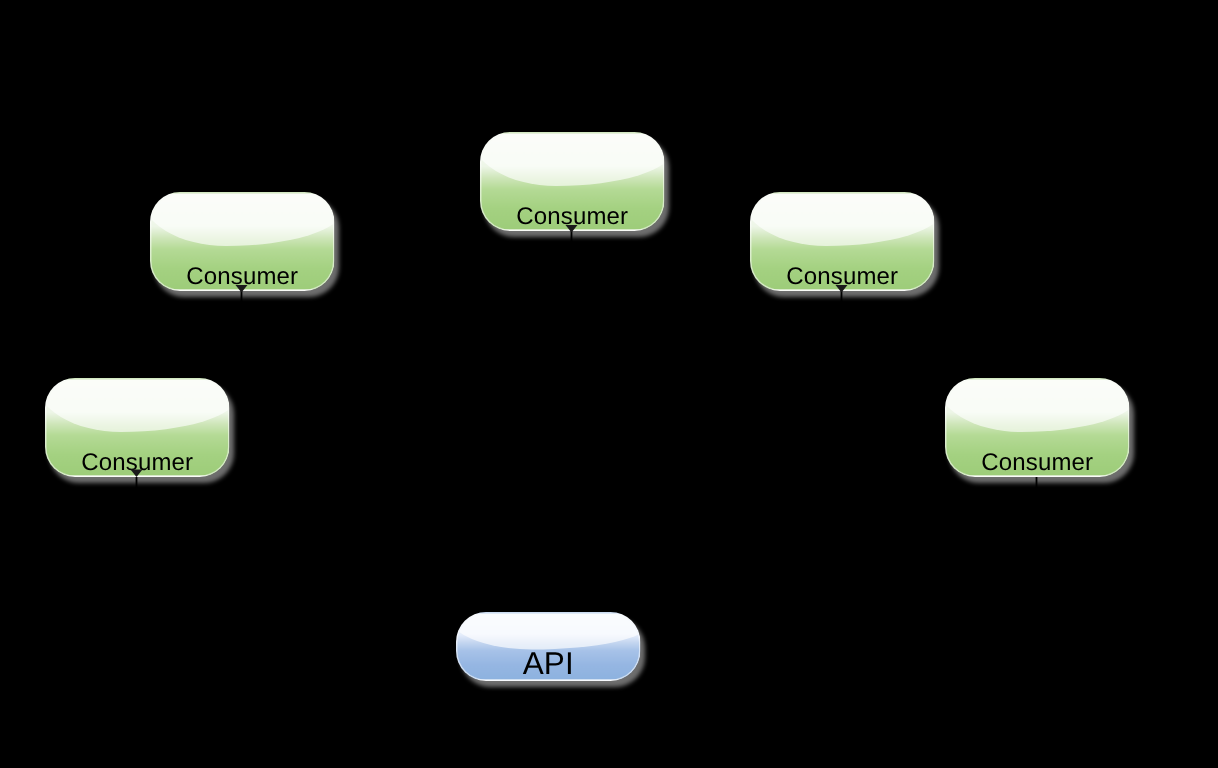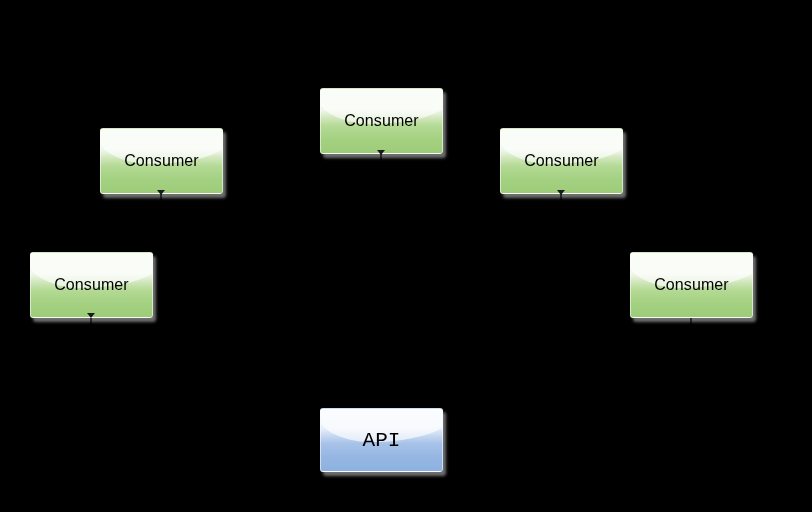--- a/index.html
+++ b/index.html
@@ -14,23 +14,23 @@
     height: 512px;
     background: #000000;
     overflow: hidden;
     font-family: "Liberation Sans", "DejaVu Sans", sans-serif;
   }
 
   
   .node {
     position: absolute;
     box-sizing: border-box;
-    border-radius: 3px;
+    border-radius: 20px;
     display: flex;
-    align-items: center;
+    align-items: flex-end;
     justify-content: center;
     color: #000000;
     overflow: hidden;
     border: 1px solid rgba(255,255,255,0.55);
     box-shadow: 3px 4px 3px rgba(200,200,200,0.55);
   }
 
   
   .node.consumer {
     background:
@@ -145,17 +145,17 @@
 
   <div class="node consumer" style="left:30px; top:252px; width:123px; height:66px;">
     <span class="node-label">Consumer</span>
   </div>
   <div class="arrow-nub" style="left:87px; top:313px;"></div>
 
   <div class="node consumer" style="left:630px; top:252px; width:123px; height:66px;">
     <span class="node-label">Consumer</span>
   </div>
 
-  <div class="node api" style="left:320px; top:408px; width:123px; height:64px;font-family:Liberation Mono, monospace;">
+  <div class="node api" style="left:304px; top:408px; width:123px; height:46px;">
     <span class="node-label">API</span>
   </div>
 
 </div>
 
 </body></html>

